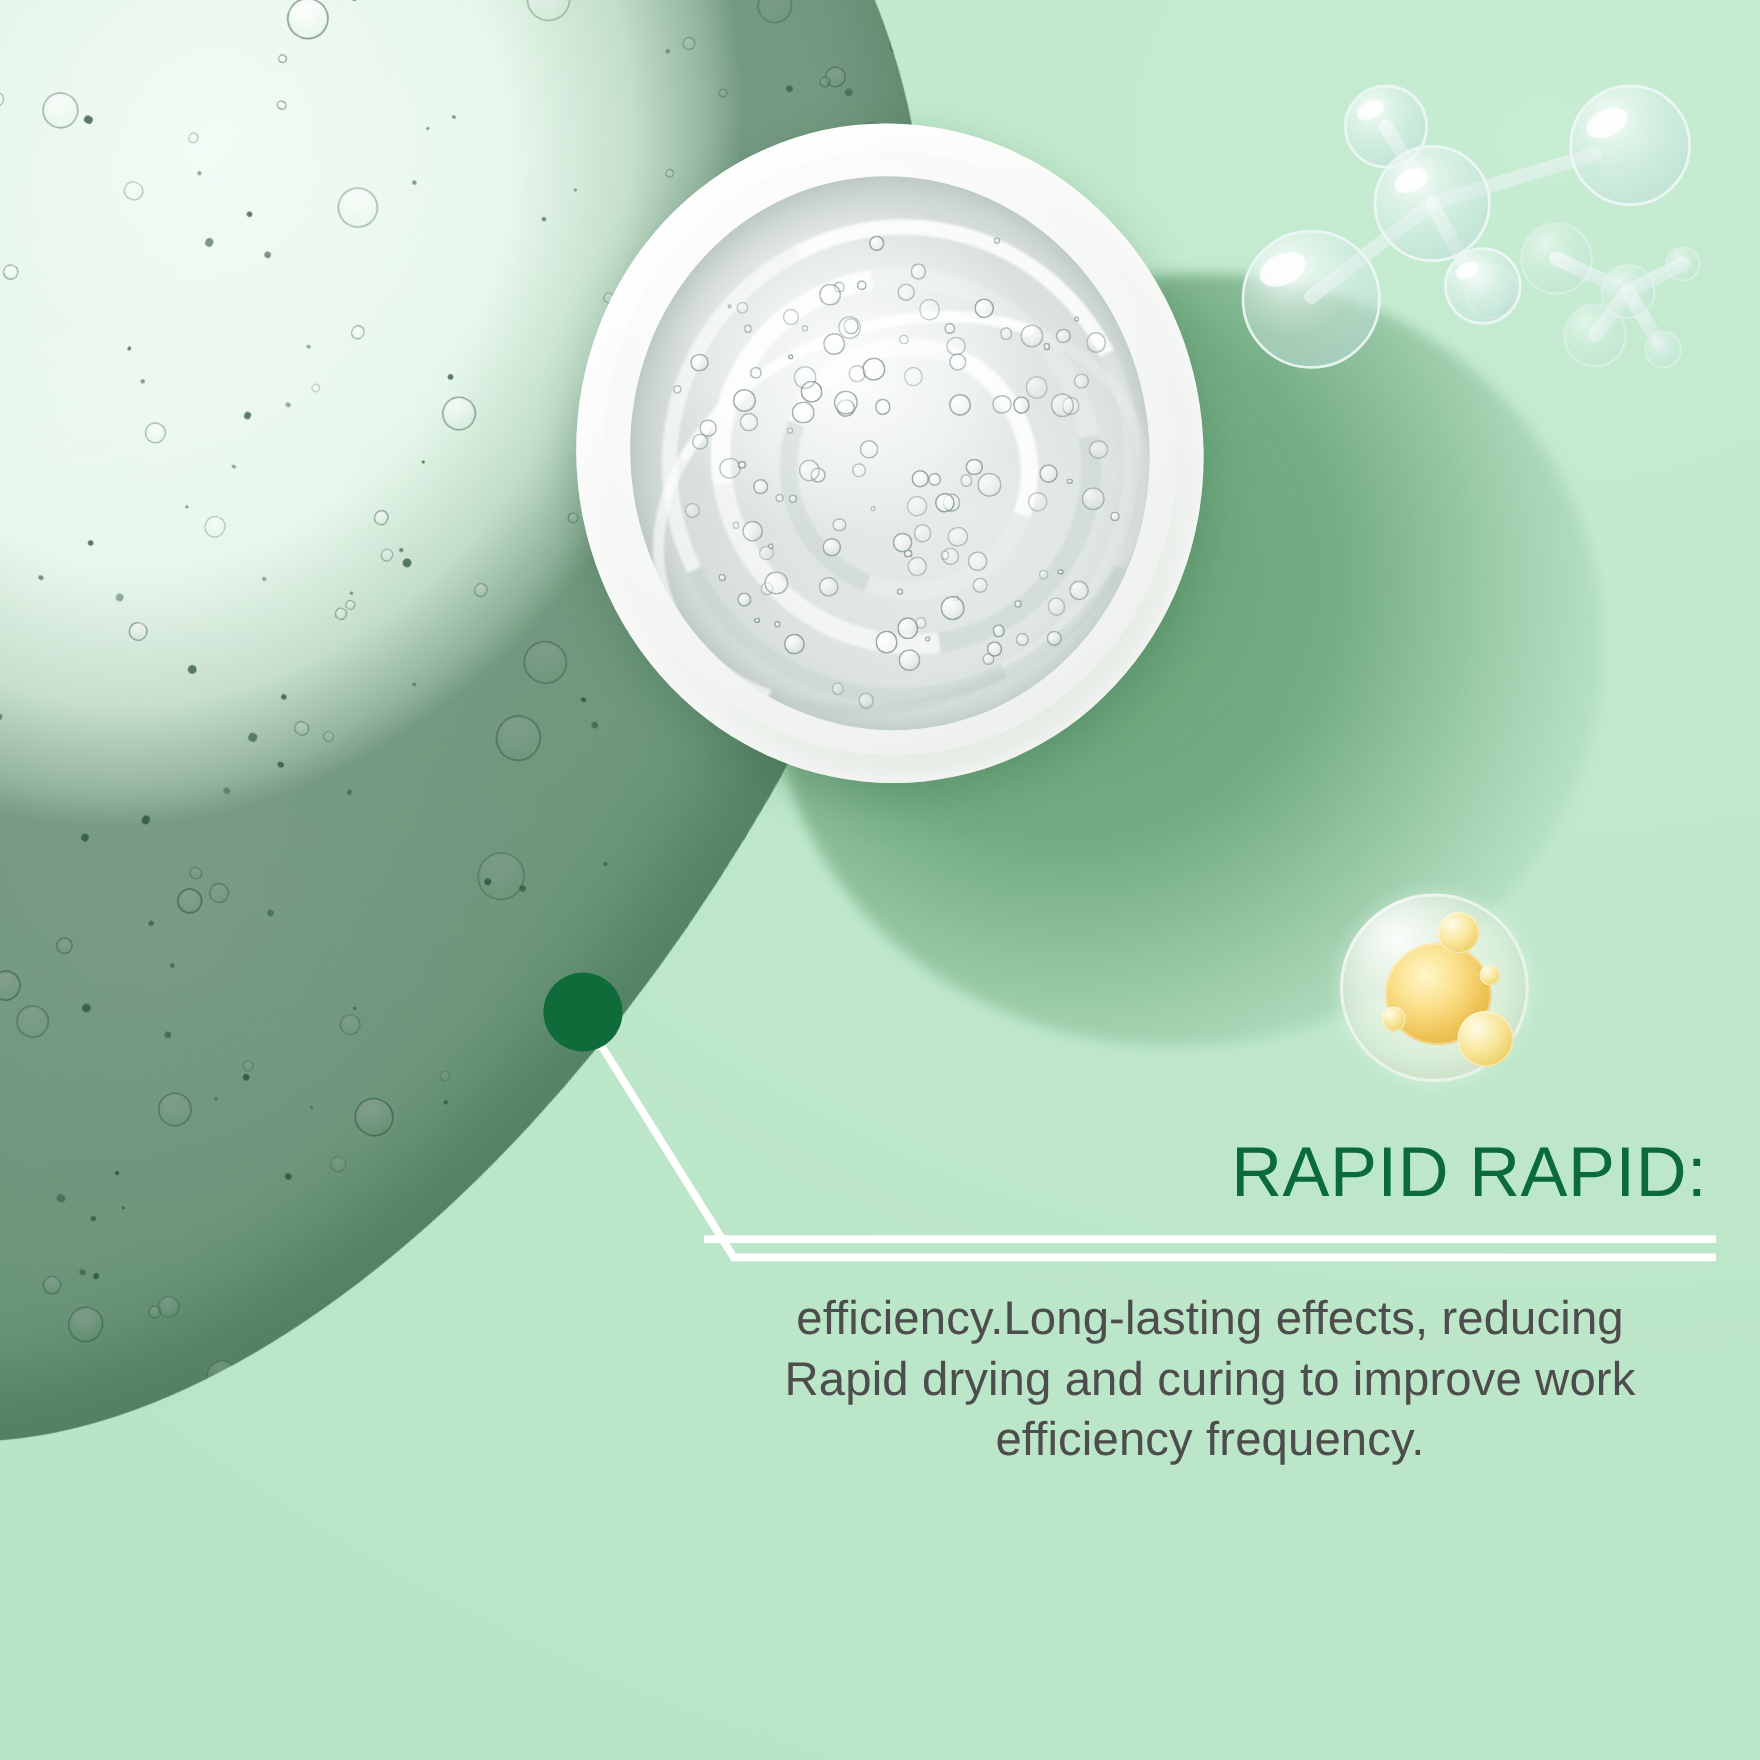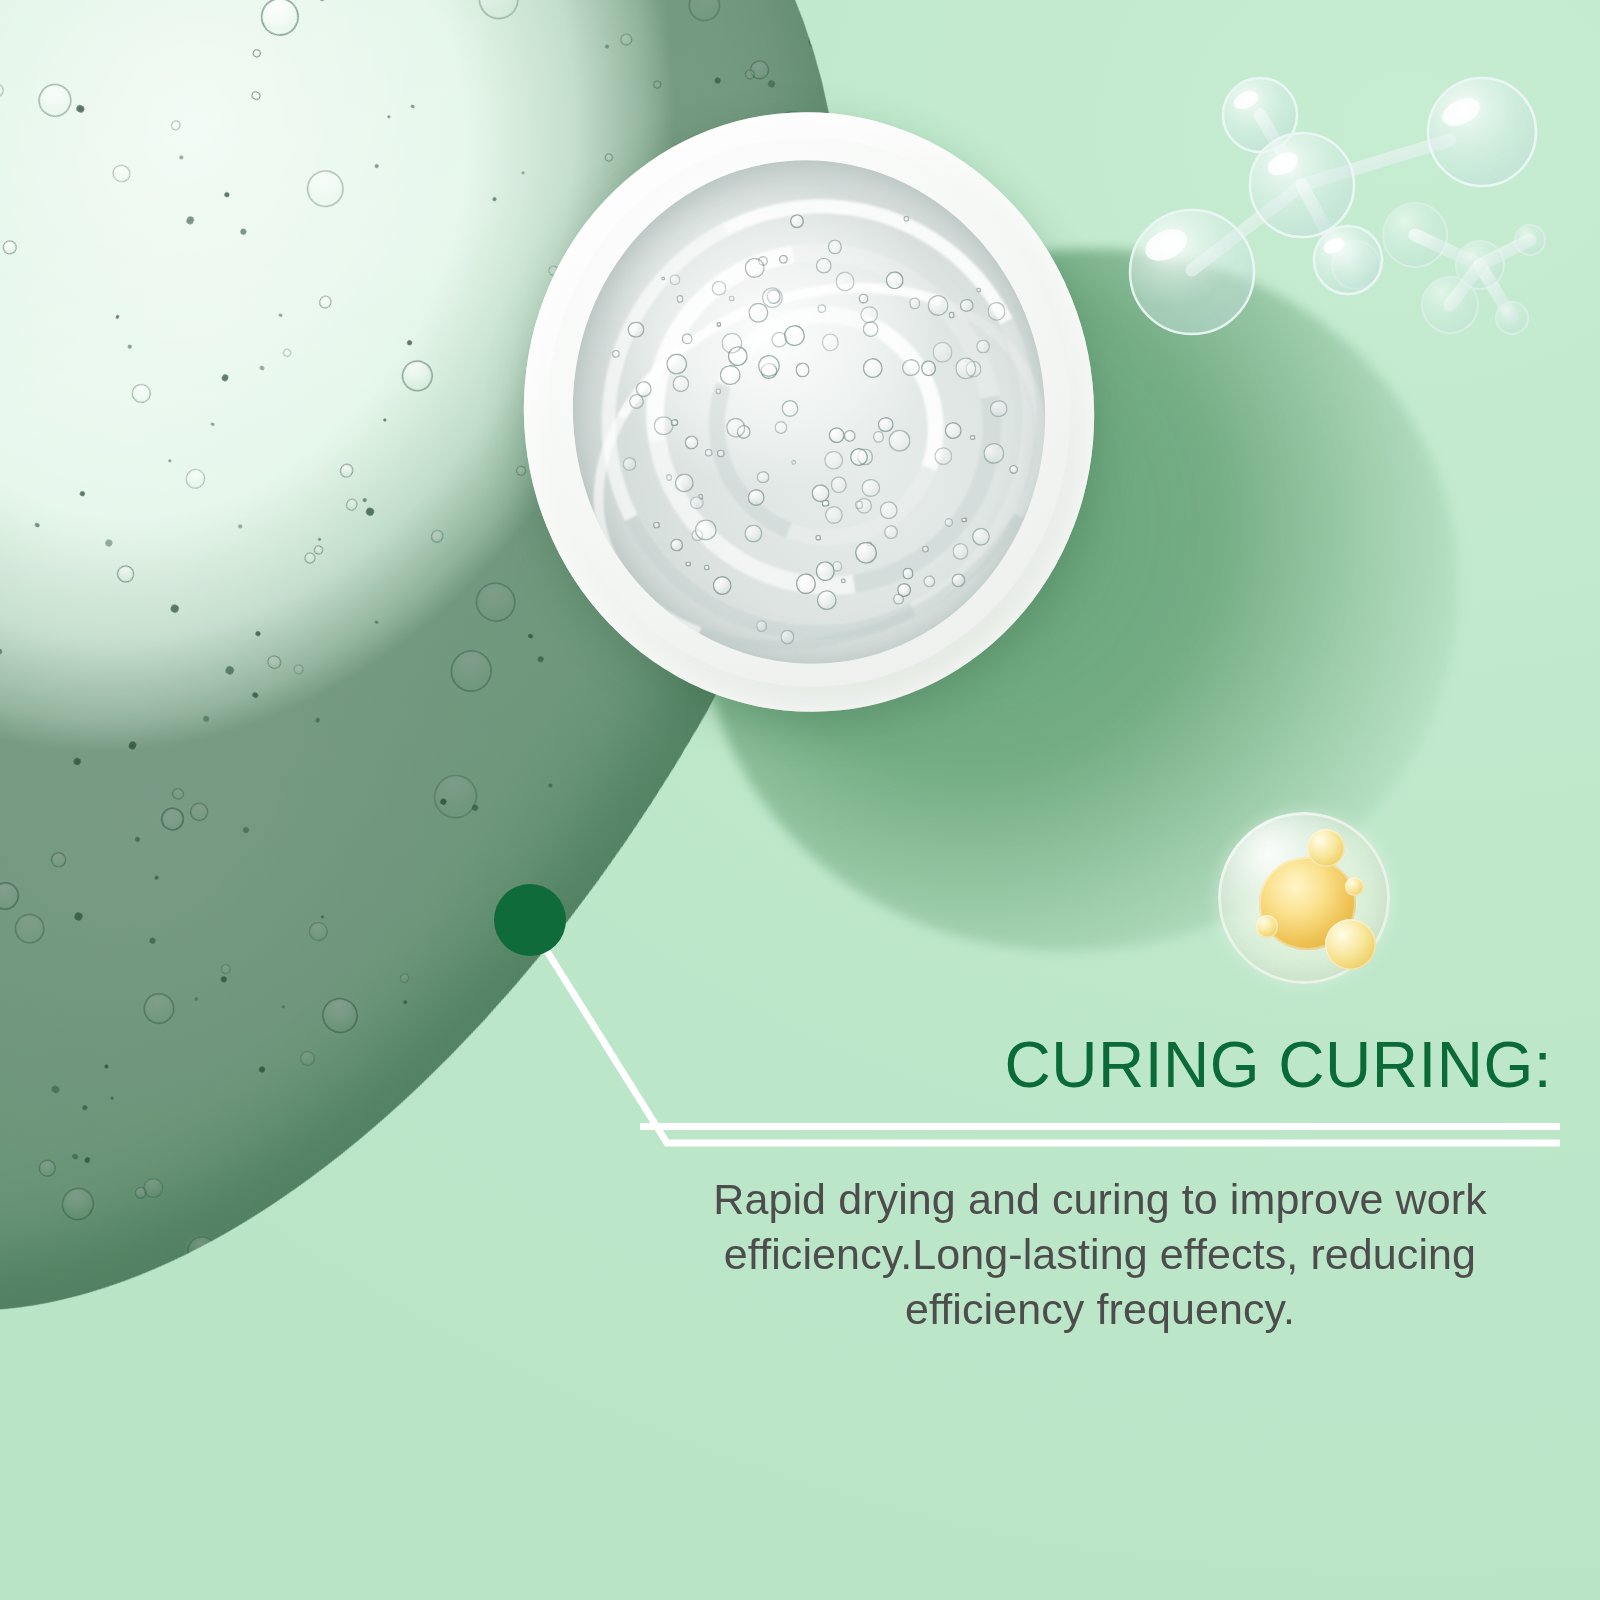--- a/index.html
+++ b/index.html
@@ -599,20 +599,20 @@
     <div class="oil-mini" style="left:74%;top:38%;width:11%;height:11%;"></div>
     <div class="oil-mini" style="left:22%;top:60%;width:13%;height:13%;"></div>
   </div>
 
   <svg class="callout-line" viewBox="0 0 1600 1600">
     <polyline points="545,948 667,1143 1560,1143" fill="none" stroke="#ffffff" stroke-width="7" stroke-linejoin="miter"></polyline>
   </svg>
   <div class="callout-dot"></div>
 
   <div class="text-block">
-    <h1 class="headline">CURING CURING:</h1>
+    <h1 class="headline">RAPID RAPID:</h1>
     <div class="headline-rule"></div>
+    <p class="body-copy">efficiency.Long-lasting effects, reducing</p>
     <p class="body-copy">Rapid drying and curing to improve work</p>
-    <p class="body-copy">efficiency.Long-lasting effects, reducing</p>
     <p class="body-copy">efficiency frequency.</p>
   </div>
 
 </div>
 
 </body></html>

